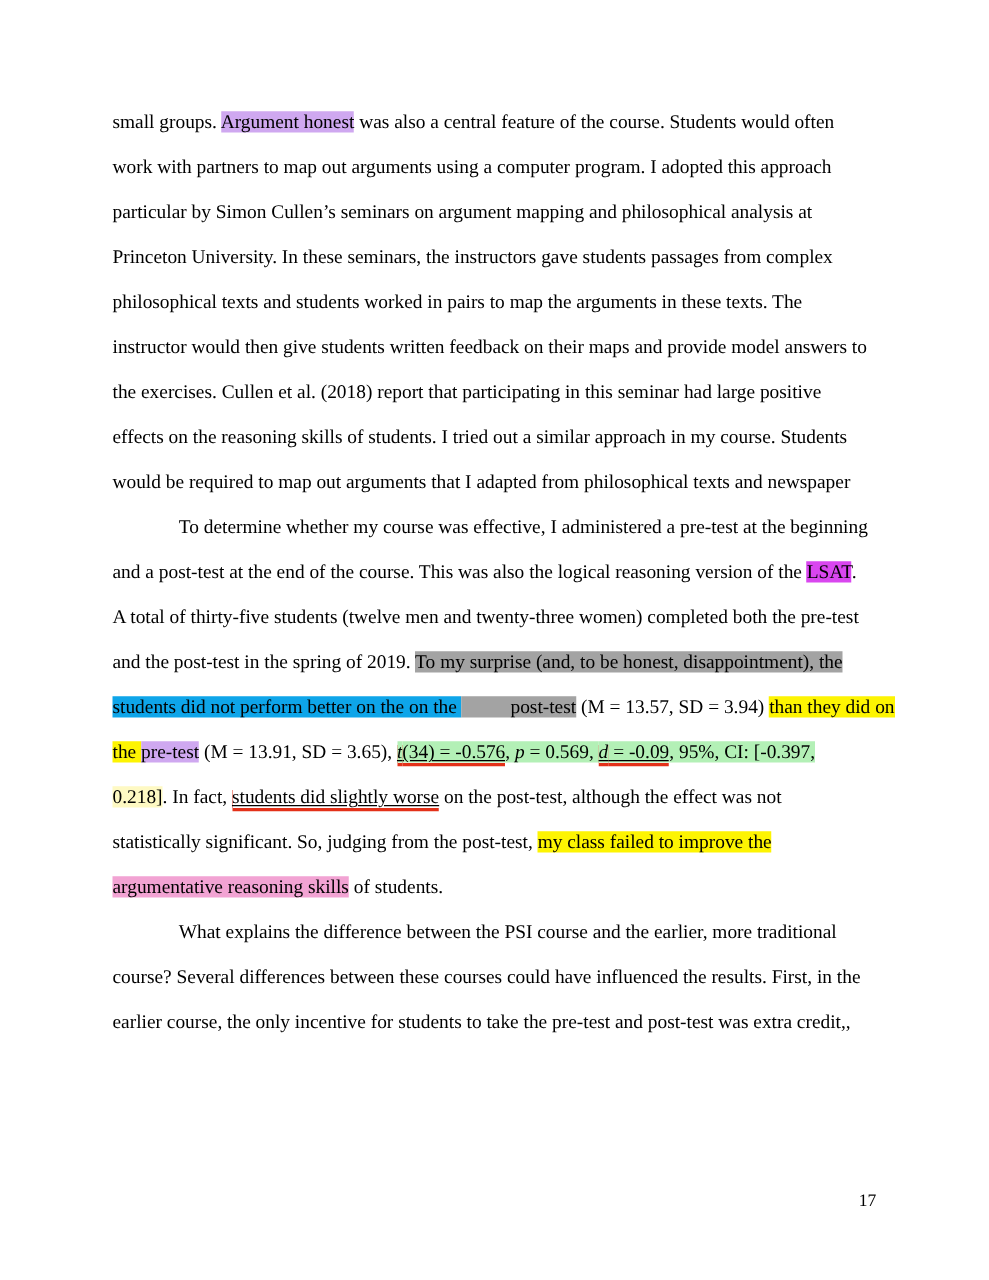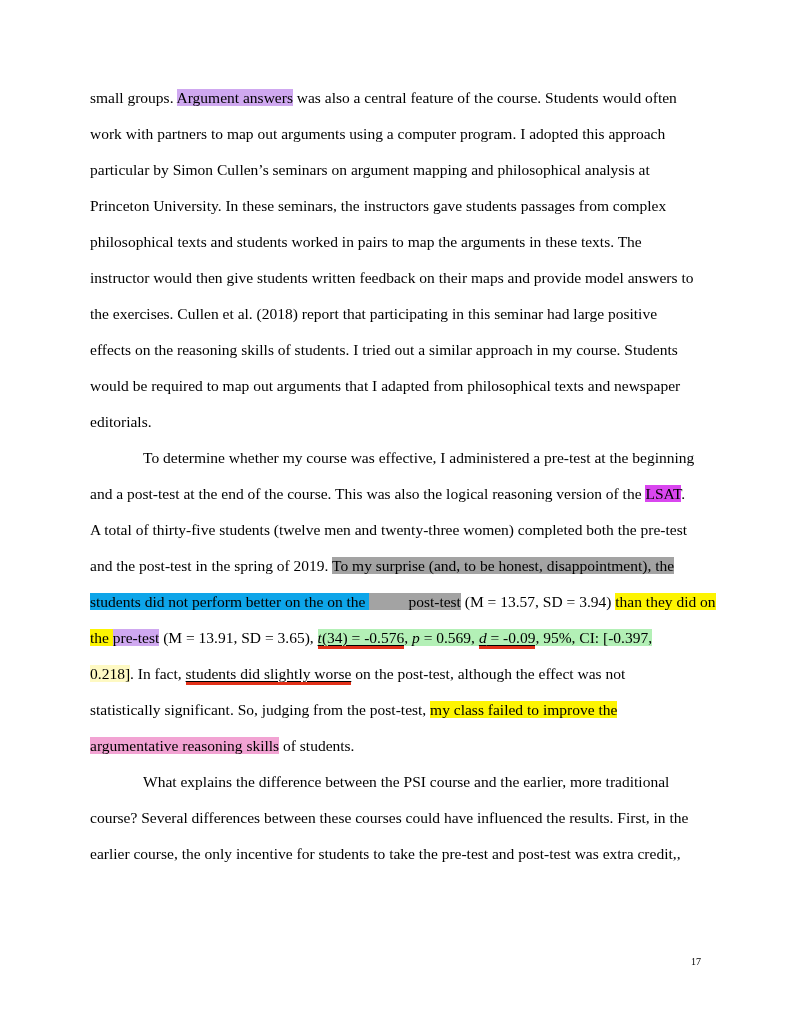--- a/index.html
+++ b/index.html
@@ -30,40 +30,39 @@
     text-underline-offset: 2px;
   }
   .redline {
     box-shadow: 0 3px 0 0 var(--red-underline, #e33119);
   }
   .ital { font-style: italic; }
   .page-number {
     position: absolute;
     top: 952px;
     right: 90px;
-    font-size: 10px;
+    font-size: 14px;
     line-height: 20px;
     text-align: right;
   }
 </style>
 </head>
 <body>
 
 <div class="page">
   <div class="content">
-      <div class="line"><span class="seg">small groups. </span><span class="seg" style="background-color: rgb(207, 168, 240);">Argument answers</span><span class="seg"> was also a central feature of the course. Students would often</span></div>
+      <div class="line"><span class="seg">small groups. </span><span class="seg" style="background-color: rgb(207, 168, 240);">Argument honest</span><span class="seg"> was also a central feature of the course. Students would often</span></div>
       <div class="line"><span class="seg">work with partners to map out arguments using a computer program. I adopted this approach</span></div>
       <div class="line"><span class="seg">particular by Simon Cullen’s seminars on argument mapping and philosophical analysis at</span></div>
       <div class="line"><span class="seg">Princeton University. In these seminars, the instructors gave students passages from complex</span></div>
       <div class="line"><span class="seg">philosophical texts and students worked in pairs to map the arguments in these texts. The</span></div>
       <div class="line"><span class="seg">instructor would then give students written feedback on their maps and provide model answers to</span></div>
       <div class="line"><span class="seg">the exercises. Cullen et al. (2018) report that participating in this seminar had large positive</span></div>
       <div class="line"><span class="seg">effects on the reasoning skills of students. I tried out a similar approach in my course. Students</span></div>
       <div class="line"><span class="seg">would be required to map out arguments that I adapted from philosophical texts and newspaper</span></div>
-      <div class="line"><span class="seg">editorials.</span></div>
       <div class="line indent"><span class="seg">To determine whether my course was effective, I administered a pre-test at the beginning</span></div>
       <div class="line"><span class="seg">and a post-test at the end of the course. This was also the logical reasoning version of the </span><span class="seg" style="background-color: #d946ef;">LSAT</span><span class="seg">.</span></div>
       <div class="line"><span class="seg">A total of thirty-five students (twelve men and twenty-three women) completed both the pre-test</span></div>
       <div class="line"><span class="seg">and the post-test in the spring of 2019. </span><span class="seg" style="background-color: #a3a3a3;">To my surprise (and, to be honest, disappointment), the</span></div>
       <div class="line"><span class="seg" style="background-color: #0ea5e9;">students did not perform better on the on the </span><span class="seg" style="background-color: #a3a3a3; padding-left: 39px;">post-test</span><span class="seg"> (M = 13.57, SD = 3.94) </span><span class="seg" style="background-color: rgb(253, 244, 2);">than they did on</span></div>
       <div class="line"><span class="seg" style="background-color: rgb(253, 244, 2);">the </span><span class="seg" style="background-color: rgb(207, 168, 240);">pre-test</span><span class="seg"> (M = 13.91, SD = 3.65), </span><span class="seg u redline ital" style="background-color: rgb(179, 240, 182);">t</span><span class="seg u redline" style="background-color: rgb(179, 240, 182);">(34) = -0.576</span><span class="seg" style="background-color: rgb(179, 240, 182);">, </span><span class="seg ital" style="background-color: rgb(179, 240, 182);">p</span><span class="seg" style="background-color: rgb(179, 240, 182);"> = 0.569, </span><span class="seg u redline ital" style="background-color: rgb(179, 240, 182);">d</span><span class="seg u redline" style="background-color: rgb(179, 240, 182);"> = -0.09</span><span class="seg" style="background-color: rgb(179, 240, 182);">, 95%, CI: [-0.397,</span></div>
       <div class="line"><span class="seg" style="background-color: #fef9c3;">0.218]</span><span class="seg">. In fact, </span><span class="seg u redline">students did slightly worse</span><span class="seg"> on the post-test, although the effect was not</span></div>
       <div class="line"><span class="seg">statistically significant. So, judging from the post-test, </span><span class="seg" style="background-color: rgb(253, 244, 2);">my class failed to improve the</span></div>
       <div class="line"><span class="seg" style="background-color: rgb(242, 163, 211); margin-top: 44px;">argumentative reasoning skills</span><span class="seg"> of students.</span></div>
       <div class="line indent"><span class="seg">What explains the difference between the PSI course and the earlier, more traditional</span></div>

